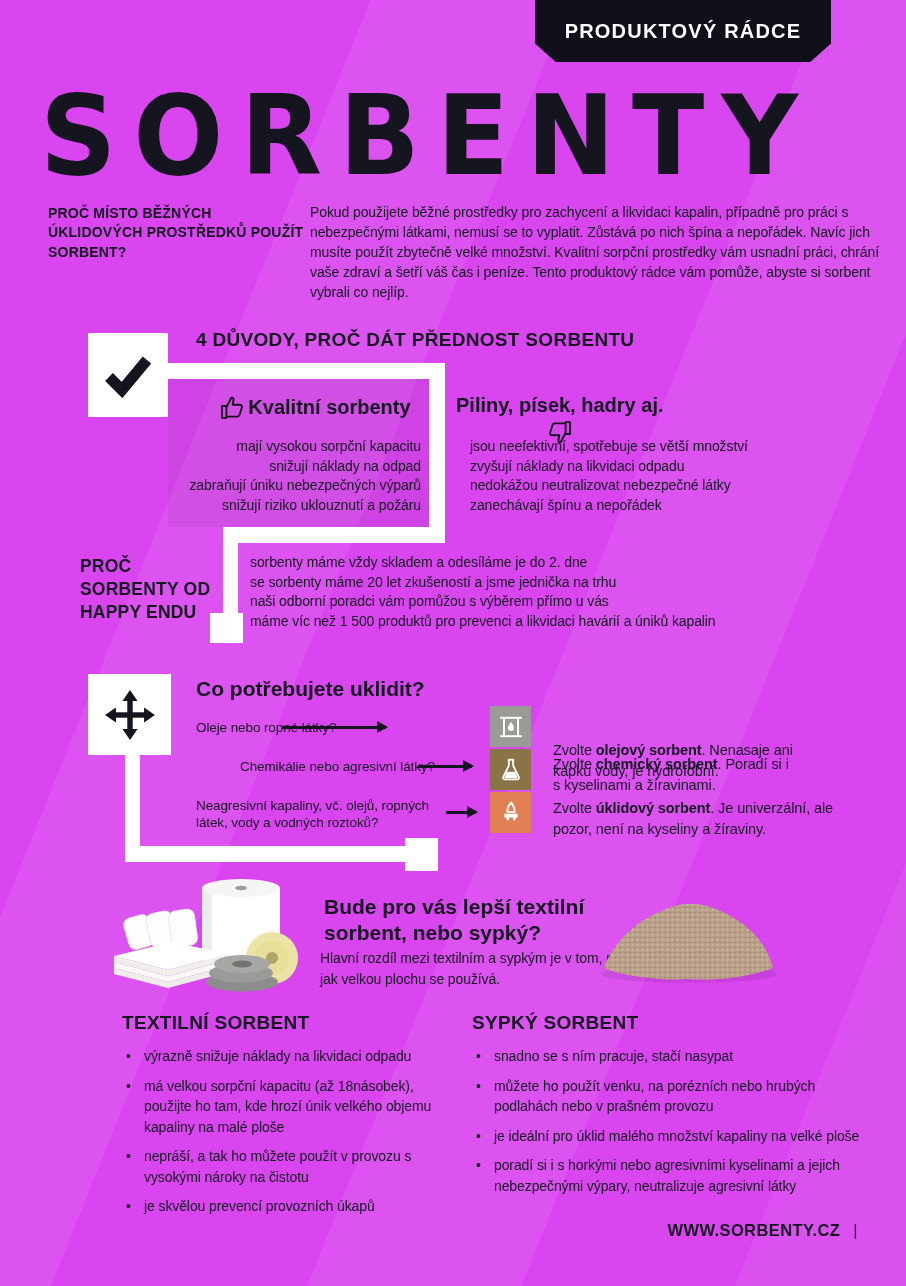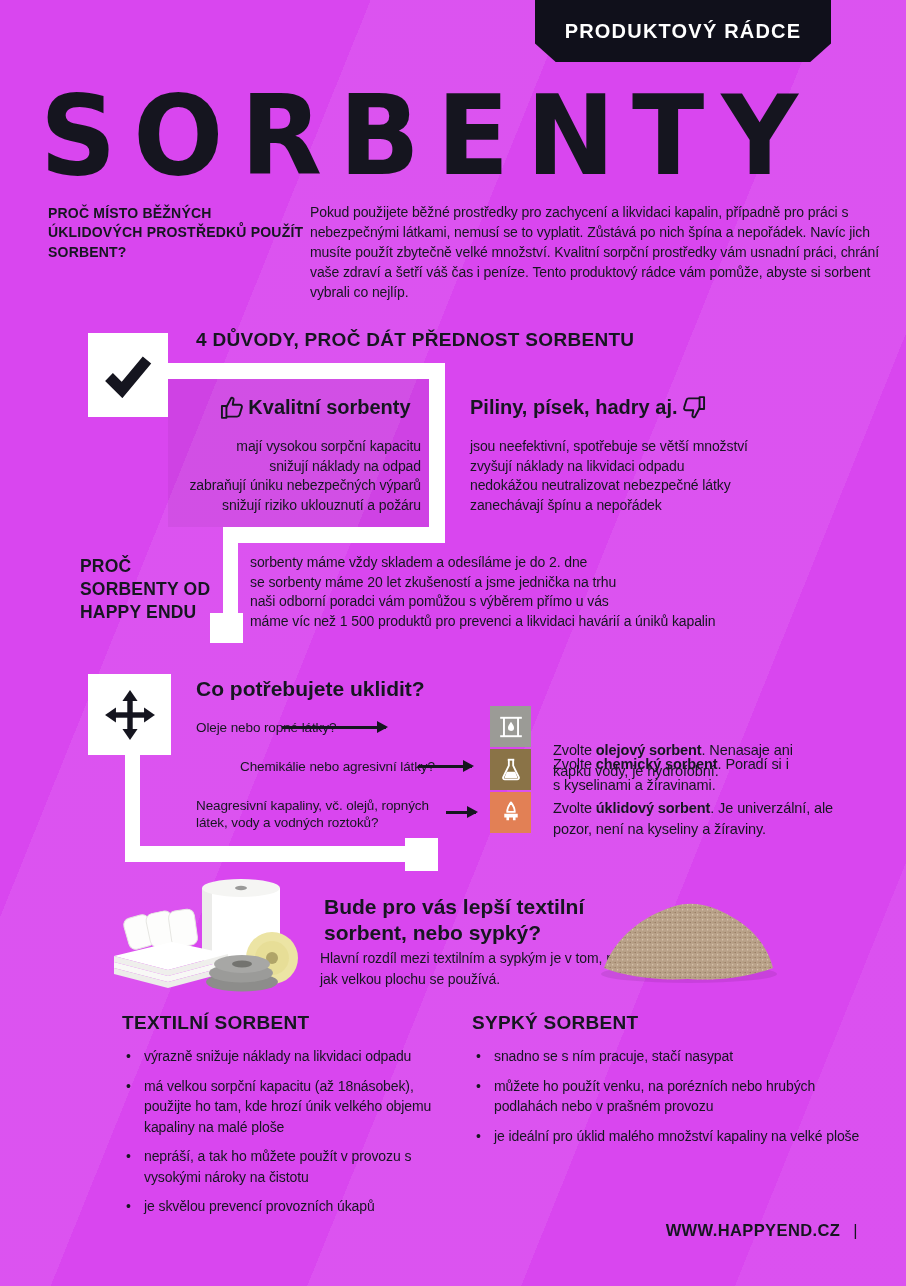--- a/index.html
+++ b/index.html
@@ -168,21 +168,21 @@
     </svg>
     <span>Kvalitní sorbenty</span>
   </div>
   <ul class="mini-list abs" style="left:140px;top:437px;width:281px;text-align:right;">
     <li>mají vysokou sorpční kapacitu</li>
     <li>snižují náklady na odpad</li>
     <li>zabraňují úniku nebezpečných výparů</li>
     <li>snižují riziko uklouznutí a požáru</li>
   </ul>
 
-  <div class="abs col-heading" style="left:470px;top:394px;">
+  <div class="abs col-heading" style="left:456px;top:394px;flex-direction:column;">
     <span>Piliny, písek, hadry aj.</span>
     <svg width="27" height="27" viewBox="0 0 24 24" style="transform:rotate(180deg);">
       <g fill="none" stroke="#15151f" stroke-width="1.7" stroke-linejoin="round">
         <rect x="2.6" y="10.6" width="4" height="10.6"></rect>
         <path d="M6.6 11.6 L10.6 4 c0.6 -1.2 2.6 -0.6 2.4 0.9 l-0.8 4.6 h6.3 c1.3 0 2.2 1.2 1.8 2.4 l-2 6.6 c-0.3 1 -1.2 1.6 -2.2 1.6 H6.6"></path>
       </g>
     </svg>
   </div>
   <ul class="mini-list abs" style="left:470px;top:437px;width:330px;">
     <li>jsou neefektivní, spotřebuje se větší množství</li>
@@ -317,19 +317,20 @@
     <li>má velkou sorpční kapacitu (až 18násobek), použijte ho tam, kde hrozí únik velkého objemu kapaliny na malé ploše</li>
     <li>nepráší, a tak ho můžete použít v provozu s vysokými nároky na čistotu</li>
     <li>je skvělou prevencí provozních úkapů</li>
   </ul>
 
   <div class="bcol-heading" style="left:472px;">SYPKÝ SORBENT</div>
   <ul class="bullets" style="left:472px;width:402px;">
     <li>snadno se s ním pracuje, stačí nasypat</li>
     <li>můžete ho použít venku, na porézních nebo hrubých podlahách nebo v prašném provozu</li>
     <li>je ideální pro úklid malého množství kapaliny na velké ploše</li>
+    <li>poradí si i s horkými nebo agresivními kyselinami a jejich nebezpečnými výpary, neutralizuje agresivní látky</li>
   </ul>
 
   <div class="footer">
-    <span>WWW.HAPPYEND.CZ</span>
+    <span>WWW.SORBENTY.CZ</span>
     <span class="sep">|</span>
   </div>
 </div>
 
 </body></html>

